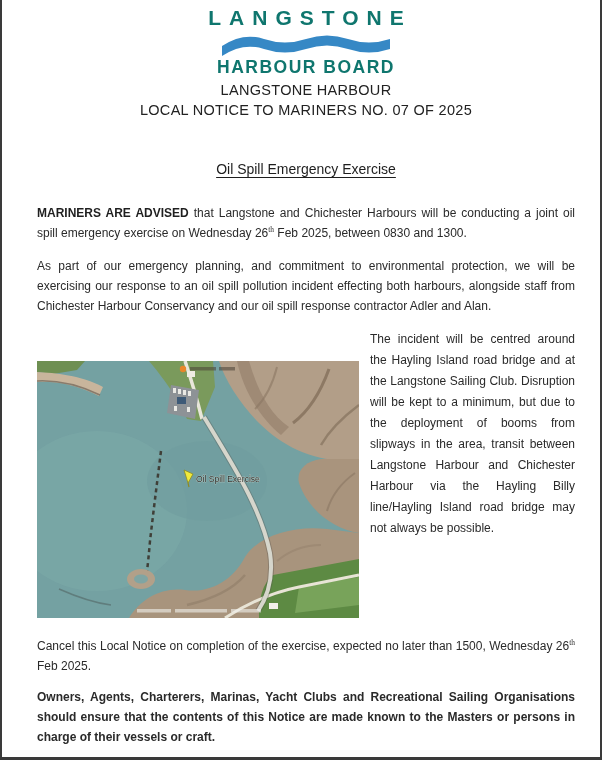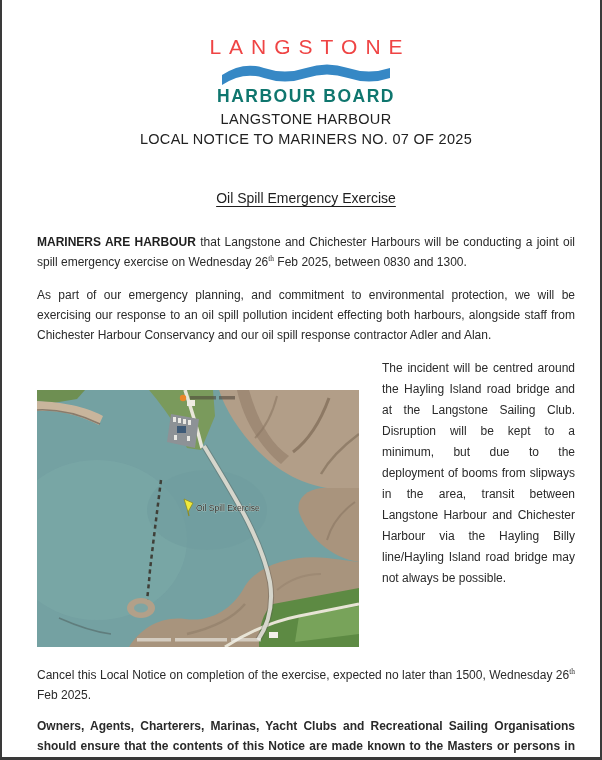--- a/index.html
+++ b/index.html
@@ -12,22 +12,22 @@
   .edge { position:absolute; background:#3a3a3a; z-index:5; }
   .edge.left  { left:0; top:0; width:2px; height:760px; }
   .edge.right { right:0; top:0; width:2px; height:760px; }
   .edge.bottom{ left:0; bottom:0; width:602px; height:3px; }
 
   .content { padding:6px 27px 0 37px; }
 
   
   .logo { text-align:center; }
   .logo-line1 {
-    font-size:21px; font-weight:normal; letter-spacing:8px; color:#ef4444;
-    padding-left:8px; line-height:24px;margin-top:29px;
+    font-size:21px; font-weight:bold; letter-spacing:8px; color:#0f766e;
+    padding-left:8px; line-height:24px;
   }
   .logo-wave { display:block; margin:2px auto 1px auto; }
   .logo-line2 {
     font-size:17.5px; font-weight:bold; letter-spacing:1.5px; color:#0f766e;
     line-height:20px;
     text-align:center;
   }
   .doc-title { text-align:center; font-size:14.5px; color:#222; line-height:20px; margin-top:3px; letter-spacing:0.3px; }
 
   .notice-heading {
@@ -38,21 +38,21 @@
   
   p.body { font-size:12px; line-height:20px; text-align:justify; color:#2a2a2a; }
   .p1 { margin-top:26px; }
   .p2 { margin-top:13px; }
   sup { font-size:0.62em; vertical-align:super; line-height:0;font-family:Liberation Serif, serif; }
   b.lead { font-weight:bold; color:#1f1f1f; }
 
   
   .figure-row { display:flex; align-items:flex-start; margin-top:13px; }
   .map-wrap { flex:0 0 322px;margin-top:32px; }
-  .side-col { margin-left:23px; width:205px; }
+  .side-col { margin-left:11px; width:205px; }
   .side-col p { font-size:12px; line-height:21px; text-align:justify; color:#2a2a2a; }
   .side-col .sp2 { margin-top:19px; }
   a.doclink { color:#0b5bc4; text-decoration:underline; cursor:pointer; }
 
   
   .p-cancel { margin-top:14px; }
   .p-owners { margin-top:11px; font-weight:bold; color:#1f1f1f; }
 
   .map-svg text { font-family:"Liberation Sans",sans-serif; }
 </style>
@@ -71,21 +71,21 @@
       <svg class="logo-wave" width="168" height="24" viewBox="0 0 168 24">
         <path d="M0,14 Q21,0 42,7 Q63,14 84,7 Q105,0 126,7 Q147,14 168,7 L168,17 Q147,24 126,17 Q105,10 84,17 Q63,24 42,17 Q21,10 0,24 Z" fill="#3688c5"></path>
       </svg>
       <div class="logo-line2">HARBOUR BOARD</div>
     </div>
     <div class="doc-title">LANGSTONE HARBOUR</div>
     <div class="doc-title" style="margin-top:0;">LOCAL NOTICE TO MARINERS NO. 07 OF 2025</div>
 
     <div class="notice-heading">Oil Spill Emergency Exercise</div>
 
-    <p class="body p1"><b class="lead">MARINERS ARE HARBOUR</b><span> that Langstone and Chichester Harbours will be conducting a joint oil spill emergency exercise on Wednesday 26</span><sup>th</sup><span> Feb 2025, between 0830 and 1300.</span></p>
+    <p class="body p1"><b class="lead">MARINERS ARE ADVISED</b><span> that Langstone and Chichester Harbours will be conducting a joint oil spill emergency exercise on Wednesday 26</span><sup>th</sup><span> Feb 2025, between 0830 and 1300.</span></p>
 
     <p class="body p2">As part of our emergency planning, and commitment to environmental protection, we will be exercising our response to an oil spill pollution incident effecting both harbours, alongside staff from Chichester Harbour Conservancy and our oil spill response contractor Adler and Alan.</p>
 
     <div class="figure-row">
       <div class="map-wrap">
         <svg class="map-svg" width="322" height="257" viewBox="0 0 322 257">
 
           <rect x="0" y="0" width="322" height="257" fill="#74a1a2"></rect>
           <ellipse cx="60" cy="150" rx="90" ry="80" fill="#7aa8a7" opacity="0.7"></ellipse>
           <ellipse cx="170" cy="120" rx="60" ry="40" fill="#6f9d9f" opacity="0.6"></ellipse>

